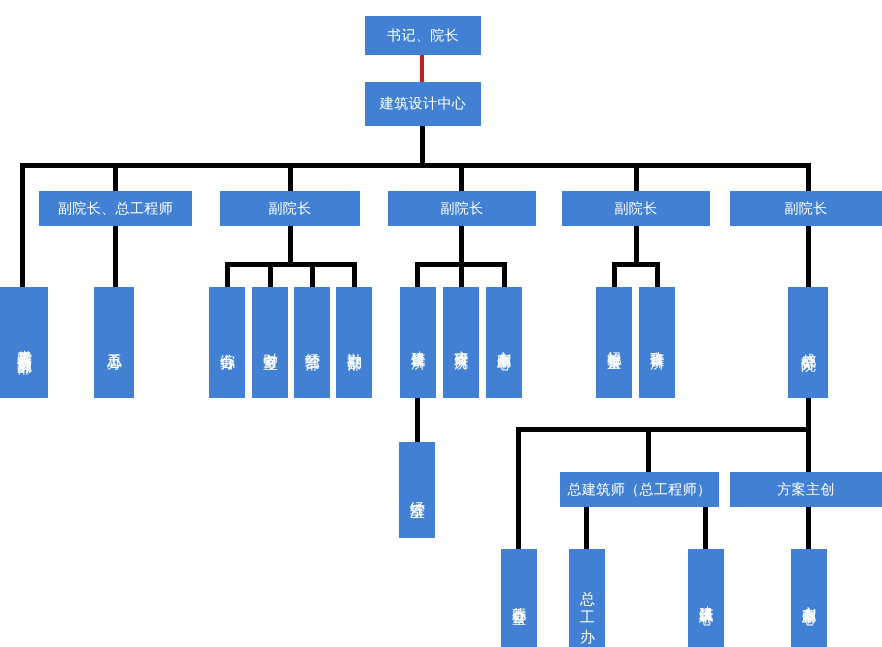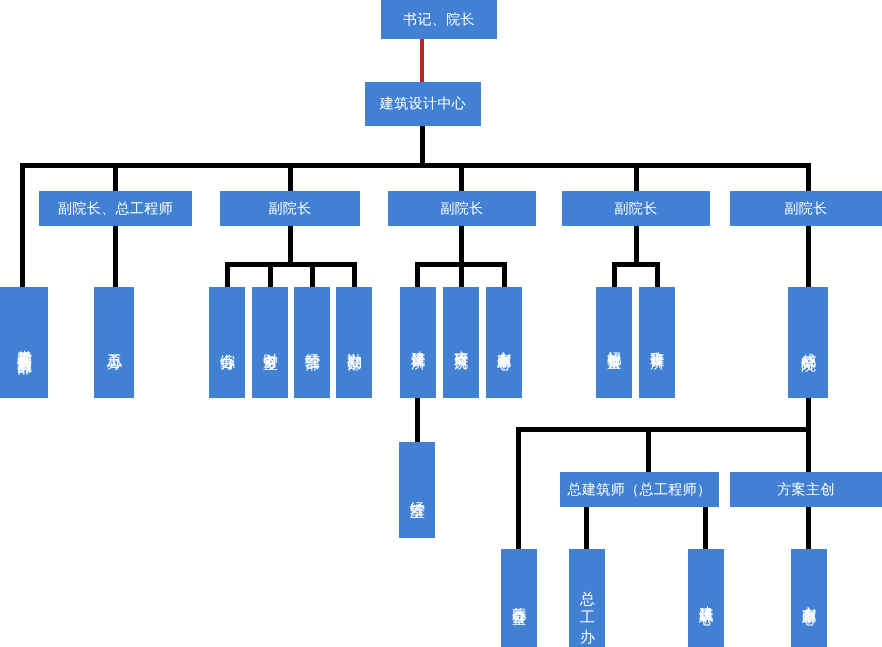--- a/index.html
+++ b/index.html
@@ -102,21 +102,21 @@
   <div class="ln" style="left:516px; top:427px; width:295px; height:5px;"></div>
   <div class="ln" style="left:516px; top:427px; width:5px; height:122px;"></div>
   <div class="ln" style="left:646px; top:427px; width:5px; height:45px;"></div>
   <div class="ln" style="left:806px; top:427px; width:5px; height:45px;"></div>
 
   <div class="ln" style="left:584px; top:507px; width:5px; height:42px;"></div>
   <div class="ln" style="left:703px; top:507px; width:5px; height:42px;"></div>
 
   <div class="ln" style="left:806px; top:507px; width:5px; height:42px;"></div>
 
-  <div class="node h" style="left:365px; top:0px; width:116px; height:39px;margin-left:16px;">
+  <div class="node h" style="left:365px; top:16px; width:116px; height:39px;">
     <span>书记、院长</span>
   </div>
 
   <div class="node h" style="left:365px; top:82px; width:116px; height:44px;">
     <span>建筑设计中心</span>
   </div>
 
   <div class="node h" style="left:39px; top:191px; width:153px; height:35px;">
     <span>副院长、总工程师</span>
   </div>

